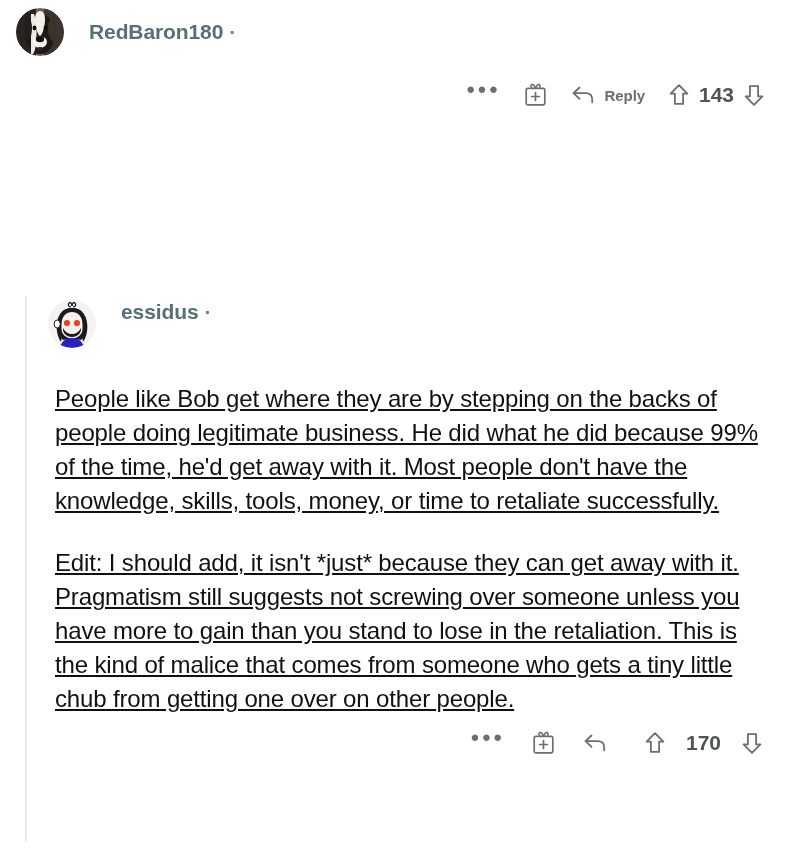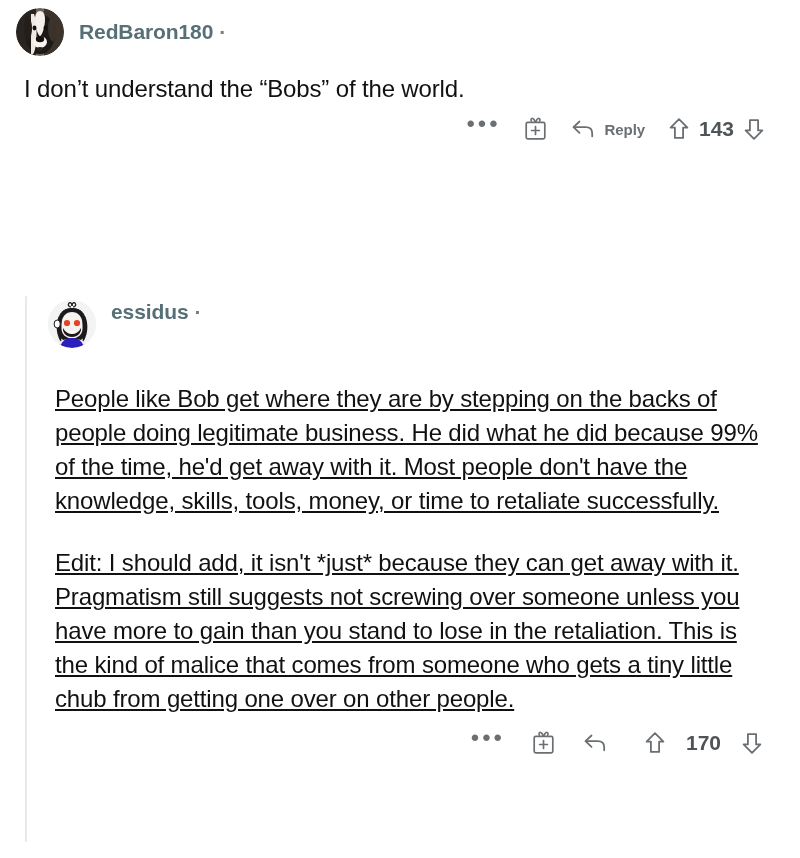--- a/index.html
+++ b/index.html
@@ -46,21 +46,21 @@
     border-radius: 50%;
     overflow: hidden;
     flex: 0 0 48px;
     background: #f2f2f2;
     position: relative;
   }
 
   .avatar svg { display: block; width: 100%; height: 100%; }
 
   .username {
-    margin-left: 15px;
+    margin-left: 25px;
     font-size: 21px;
     font-weight: bold;
     color: #576f76;
     letter-spacing: -0.1px;
     white-space: nowrap;
   }
   .meta-dot {
     color: #7c7c7c;
     font-weight: bold;
     font-size: 21px;
@@ -201,21 +201,20 @@
             <ellipse cx="24" cy="41" rx="3" ry="2" fill="#2a2420"></ellipse>
           </g>
         </svg>
       </div>
       <div class="username">RedBaron180</div>
       <span class="meta-dot">·</span>
       <span class="timestamp"></span>
     </div>
 
     <div class="root-body body-text">
-      <p>I don’t understand the “Bobs” of the world.</p>
     </div>
 
     <div class="action-bar">
       <div class="act">
         <span class="dots">•••</span>
       </div>
 
       <div class="act">
         <span>
           <svg class="ic" width="25" height="26" viewBox="0 0 25 26" fill="none">

